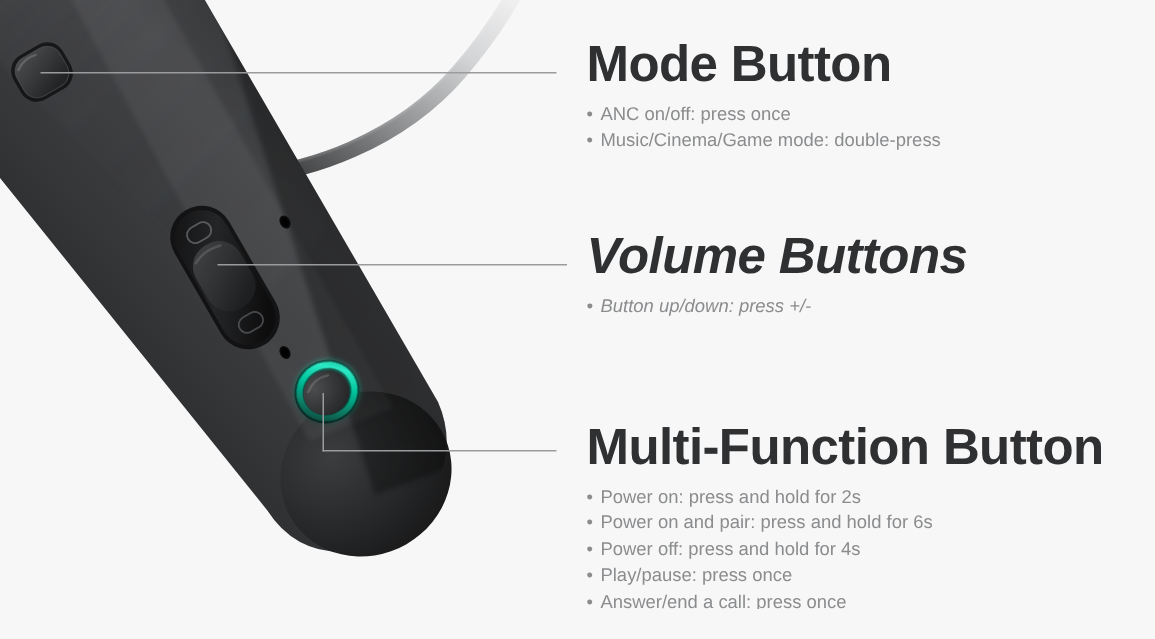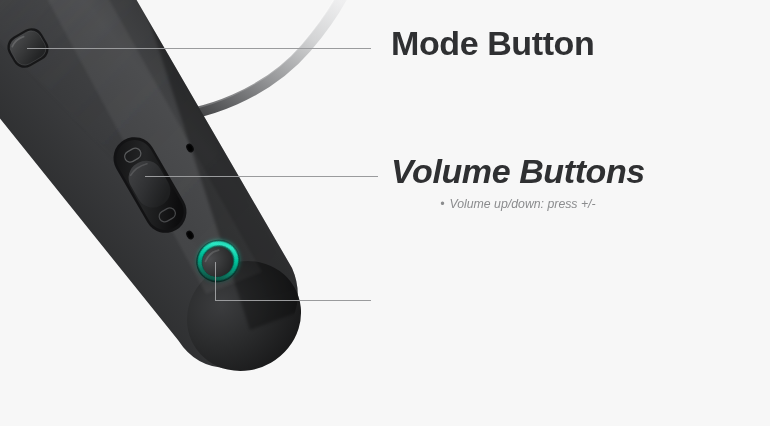--- a/index.html
+++ b/index.html
@@ -13,21 +13,20 @@
     background: #f7f7f7;
     font-family: "Liberation Sans", sans-serif;
     overflow: hidden;
   }
   #stage {
     position: relative;
     width: 770px;
     height: 406px;
     background: #f7f7f7;
     overflow: hidden;
-    text-align: center;
   }
 
   
   #product {
     position: absolute;
     left: 0;
     top: 0;
     width: 420px;
     height: 426px;
     pointer-events: none;
@@ -232,23 +231,37 @@
     </g>
   </svg>
 
   <div class="leader leader-h" id="leader-mode"></div>
   <div class="leader leader-h" id="leader-volume"></div>
   <div class="leader leader-v" id="leader-mfb-v"></div>
   <div class="leader leader-h" id="leader-mfb-h"></div>
 
   <div class="callout" id="callout-mode">
     <h2 class="callout-title">Mode Button</h2>
+    <ul class="bullets">
+      <li>ANC on/off: press once</li>
+      <li>Music/Cinema/Game mode: double-press</li>
+    </ul>
   </div>
 
   <div class="callout" id="callout-volume">
     <h2 class="callout-title">Volume Buttons</h2>
     <ul class="bullets">
-      <li>Volume up/down: press +/-</li>
+      <li>Button up/down: press +/-</li>
     </ul>
   </div>
 
+  <div class="callout" id="callout-mfb">
+    <h2 class="callout-title">Multi-Function Button</h2>
+    <ul class="bullets">
+      <li>Power on: press and hold for 2s</li>
+      <li>Power on and pair: press and hold for 6s</li>
+      <li>Power off: press and hold for 4s</li>
+      <li>Play/pause: press once</li>
+      <li>Answer/end a call: press once</li>
+    </ul>
+  </div>
 
 </div>
 
 </body></html>

